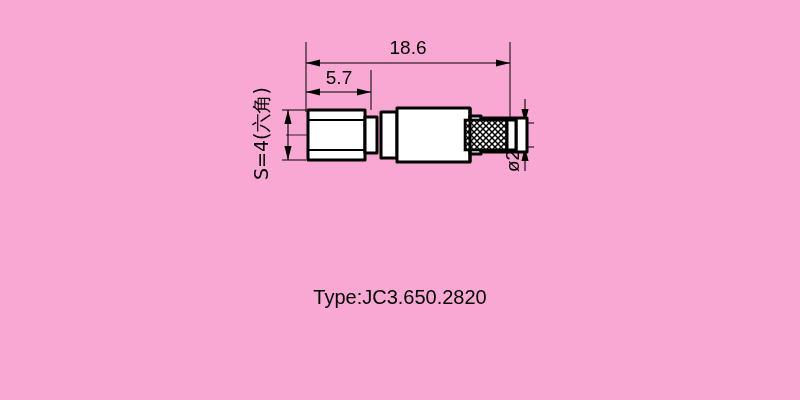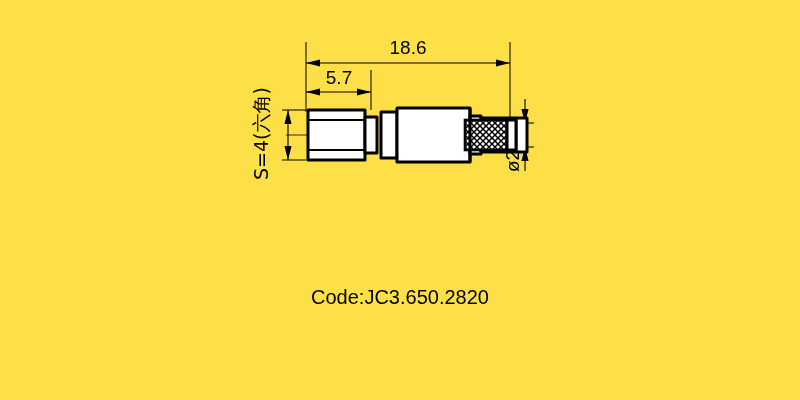--- a/index.html
+++ b/index.html
@@ -13,21 +13,21 @@
     font-family: "Liberation Sans", sans-serif;
     color: #000000;
     overflow: hidden;
     position: relative;
   }
   #sheet {
     position: absolute;
     left: 0; top: 0;
     width: 800px;
     height: 400px;
-    background: #fde047;
+    background: #f9a8d4;
   }
   #drawing {
     position: absolute;
     left: 0; top: 0;
     width: 800px;
     height: 400px;
   }
   .spec-block {
     position: absolute;
     left: 0;
@@ -145,19 +145,19 @@
       <path d="M 507 120 L 516 120 L 516 150 L 507 150 Z"></path>
     </g>
 
     <g stroke="#000000" stroke-width="3" fill="none">
       <line x1="470" y1="108" x2="470" y2="162"></line>
     </g>
 
   </svg>
 
   <div class="spec-block">
-    <span class="spec-line">Code:JC3.650.2820</span>
+    <span class="spec-line">Type:JC3.650.2820</span>
     
     
     
   </div>
 
 </div>
 
 </body></html>

